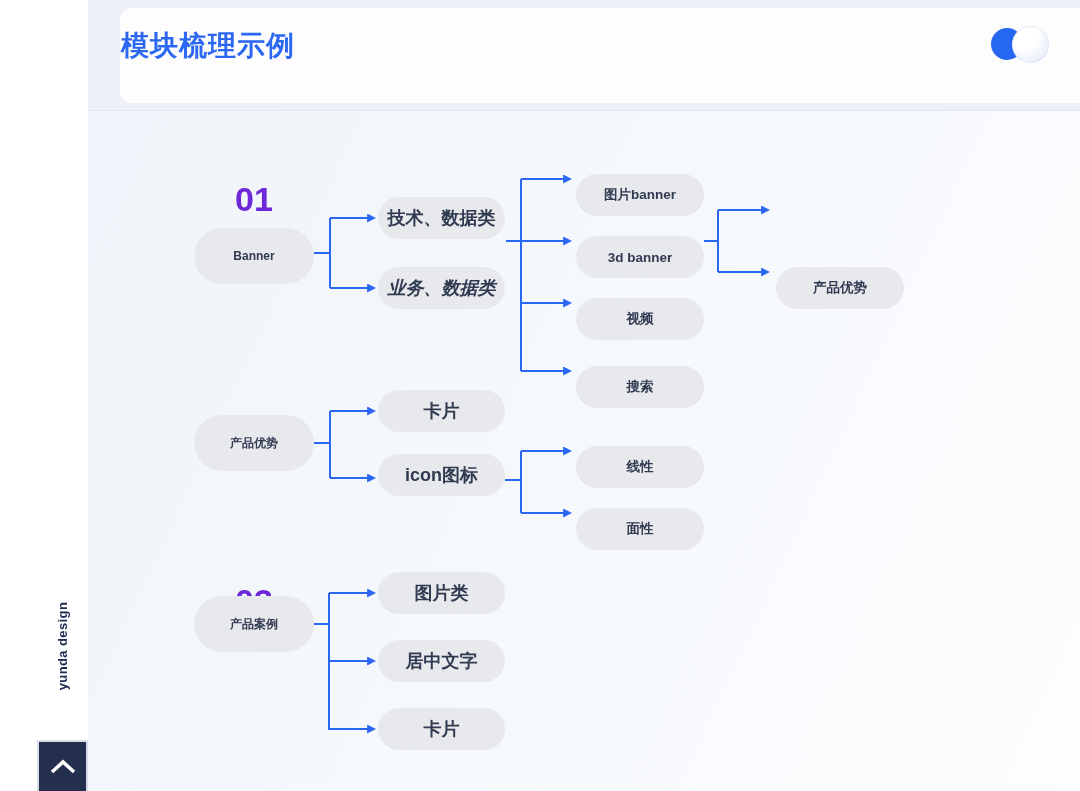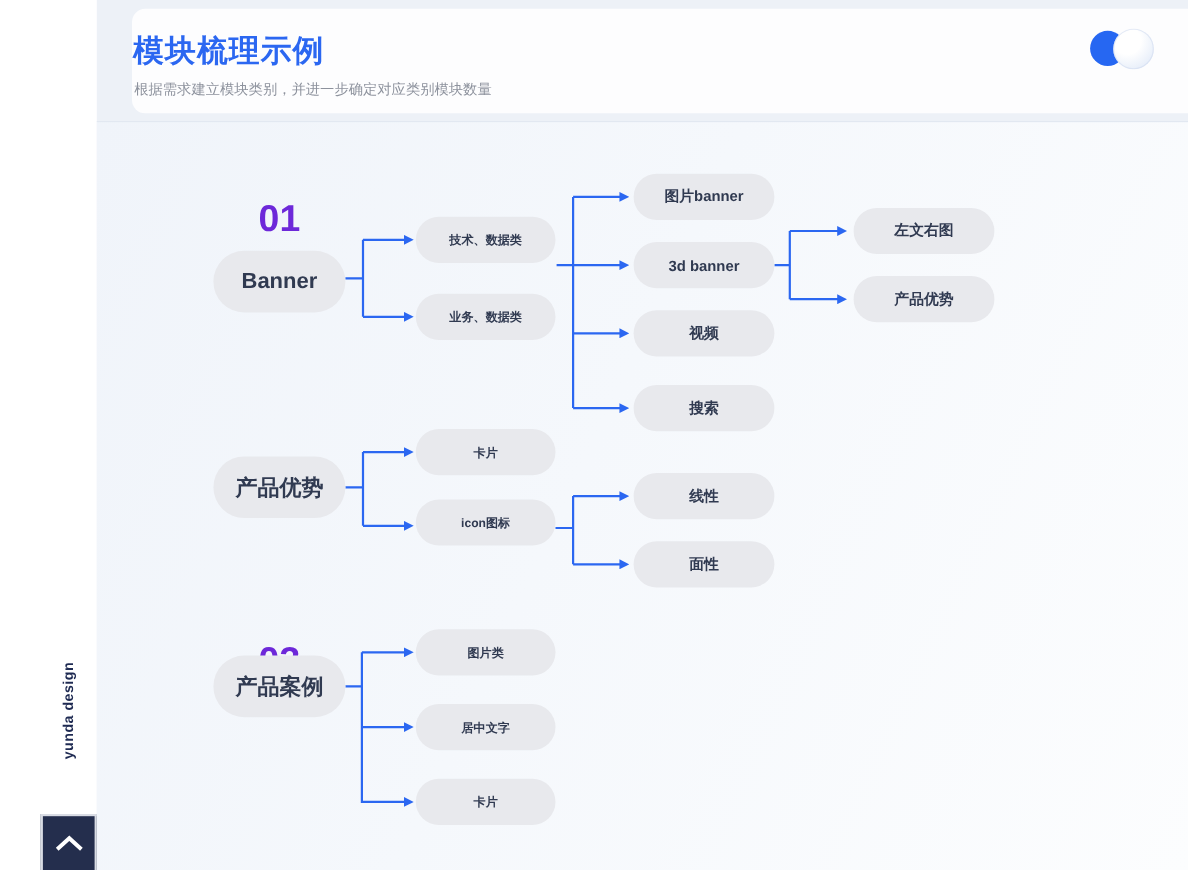--- a/index.html
+++ b/index.html
@@ -32,40 +32,39 @@
                     transform-origin:center; white-space:nowrap; font-size:13px; font-weight:700;
                     color:#1e2a52; letter-spacing:.4px; }
   .scroll-top { position:absolute; left:37px; top:740px; width:51px; height:51px;
                 background:#242e4d; border:2px solid #d9dce4; border-bottom:none;
                 display:flex; align-items:center; justify-content:center; cursor:pointer; }
 
   
   .pill { position:absolute; background:#e8e9ed; border-radius:999px; display:flex;
           align-items:center; justify-content:center; color:#303a51; font-weight:600;
           white-space:nowrap; z-index:3; }
-  .lg { width:120px; height:56px; font-size:20px; }
-  .md { width:127px; height:42px; font-size:11px; }
-  .l3 { width:128px; height:42px; font-size:13.5px; }
+  .lg { width:120px; height:56px; font-size:12px; }
+  .md { width:127px; height:42px; font-size:18px; }
+  .l3 { width:128px; height:42px; font-size:13.5px;margin-top:16px; }
   .sec-num { position:absolute; width:120px; text-align:center; font-size:34px; font-weight:700;
              color:#6d28d9; line-height:1; z-index:3; }
 
   .wires { position:absolute; left:0; top:0; z-index:2; pointer-events:none; }
 </style>
 </head>
 <body>
 
 <div class="page">
 
   <div class="panel-bg"></div>
   <div class="header-card"></div>
   <div class="canvas-bg"></div>
   <div class="header-divider"></div>
 
   <div class="page-title">模块梳理示例</div>
-  <div class="page-subtitle">根据需求建立模块类别，并进一步确定对应类别模块数量</div>
 
   <div class="toggle">
     <div class="circ-blue"></div>
     <div class="circ-light"></div>
   </div>
 
   <div class="brand-vertical">yunda design</div>
 
   <div class="scroll-top">
     <svg width="26" height="15" viewBox="0 0 26 15">
@@ -104,26 +103,25 @@
 
       <line x1="329" y1="593" x2="368" y2="593" marker-end="url(#arr)"></line>
       <line x1="329" y1="661" x2="368" y2="661" marker-end="url(#arr)"></line>
       <line x1="329" y1="729" x2="368" y2="729" marker-end="url(#arr)"></line>
     </g>
   </svg>
 
   <div class="sec-num" style="left:194px; top:182px;">01</div>
   <div class="pill lg" style="left:194px; top:228px;">Banner</div>
   <div class="pill md" style="left:378px; top:197px;">技术、数据类</div>
-  <div class="pill md" style="left:378px; top:267px;">业务、数据类</div>
+  <div class="pill md" style="left:378px; top:267px;font-style:italic;">业务、数据类</div>
   <div class="pill l3" style="left:576px; top:158px;">图片banner</div>
   <div class="pill l3" style="left:576px; top:220px;">3d banner</div>
   <div class="pill l3" style="left:576px; top:282px;">视频</div>
   <div class="pill l3" style="left:576px; top:350px;">搜索</div>
-  <div class="pill l3" style="left:776px; top:189px;">左文右图</div>
   <div class="pill l3" style="left:776px; top:251px;">产品优势</div>
 
   <div class="pill lg" style="left:194px; top:415px;">产品优势</div>
   <div class="pill md" style="left:378px; top:390px;">卡片</div>
   <div class="pill md" style="left:378px; top:454px;">icon图标</div>
   <div class="pill l3" style="left:576px; top:492px;">面性</div>
   <div class="pill l3" style="left:576px; top:430px;">线性</div>
 
   <div class="sec-num" style="left:194px; top:584px;">03</div>
   <div class="pill lg" style="left:194px; top:596px;">产品案例</div>

